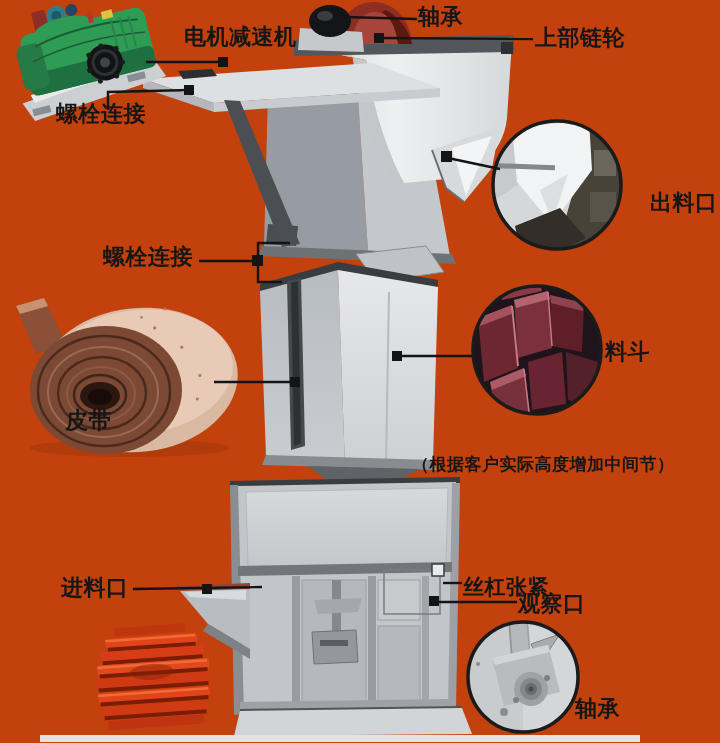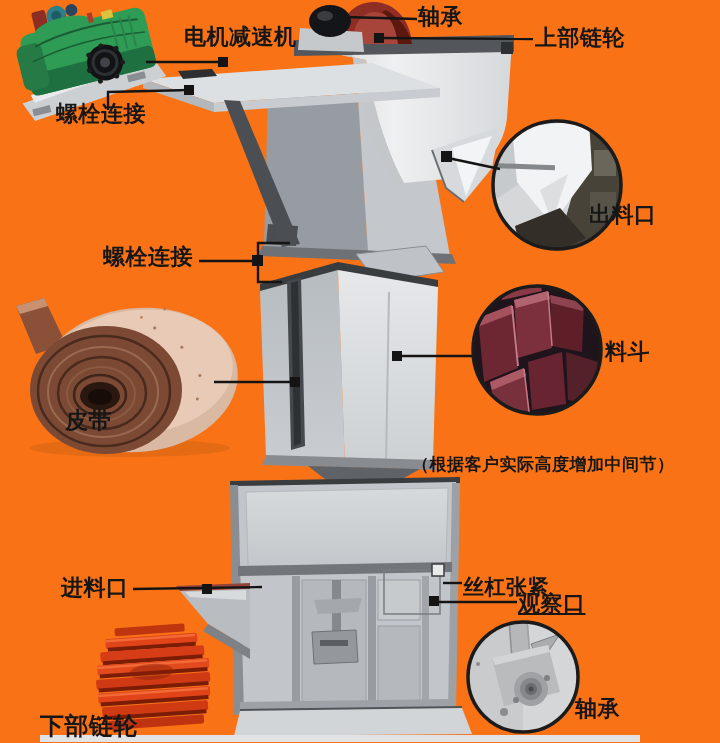--- a/index.html
+++ b/index.html
@@ -1,17 +1,17 @@
 <!DOCTYPE html>
 <html><head>
 <meta charset="utf-8">
 <style>
   html,body{margin:0;padding:0;background:#ffffff;}
   .stage{
-    position:relative;width:720px;height:743px;background:#f97316;overflow:hidden;
+    position:relative;width:720px;height:743px;background:#c2410c;overflow:hidden;
     font-family:"DejaVu Sans",sans-serif;
   }
   .stage svg{position:absolute;left:0;top:0;}
   .lbl{
     position:absolute;font-weight:700;color:#161616;line-height:1.05;
     white-space:nowrap;letter-spacing:0.5px;
     font-family:"DejaVu Sans",sans-serif;
   }
   .fs17{font-size:17px;} .fs21{font-size:21px;} .fs22{font-size:22px;}
   .fs23{font-size:23px;} .fs24{font-size:24px;}
@@ -284,24 +284,23 @@
     <line x1="443" y1="583" x2="462" y2="583"></line>
     <line x1="437" y1="602" x2="517" y2="602"></line>
         <rect x="429" y="596" width="10" height="10" stroke="none"></rect>
   </g>
 </svg>
 
 <div class="lbl fs22" style="left:184px;top:25px;">电机减速机</div>
 <div class="lbl fs22" style="left:418px;top:5px;">轴承</div>
 <div class="lbl fs22" style="left:535px;top:26px;">上部链轮</div>
 <div class="lbl fs22" style="left:56px;top:102px;">螺栓连接</div>
-<div class="lbl fs22" style="left:589px;top:191px;margin-top:12px;">出料口</div>
+<div class="lbl fs22" style="left:650px;top:191px;">出料口</div>
 <div class="lbl fs22" style="left:103px;top:245px;">螺栓连接</div>
 <div class="lbl fs22" style="left:605px;top:340px;">料斗</div>
 <div class="lbl fs23" style="left:65px;top:408px;">皮带</div>
 <div class="lbl fs17" style="left:412px;top:456px;">（根据客户实际高度增加中间节）</div>
 <div class="lbl fs22" style="left:61px;top:576px;">进料口</div>
 <div class="lbl fs21" style="left:463px;top:568px;margin-top:8px;">丝杠张紧</div>
-<div class="lbl fs22" style="left:518px;top:592px;text-decoration:underline;">观察口</div>
+<div class="lbl fs22" style="left:518px;top:592px;">观察口</div>
 <div class="lbl fs22" style="left:575px;top:697px;">轴承</div>
-<div class="lbl fs24" style="left:40px;top:714px;">下部链轮</div>
 
 </div>
 
 </body></html>

